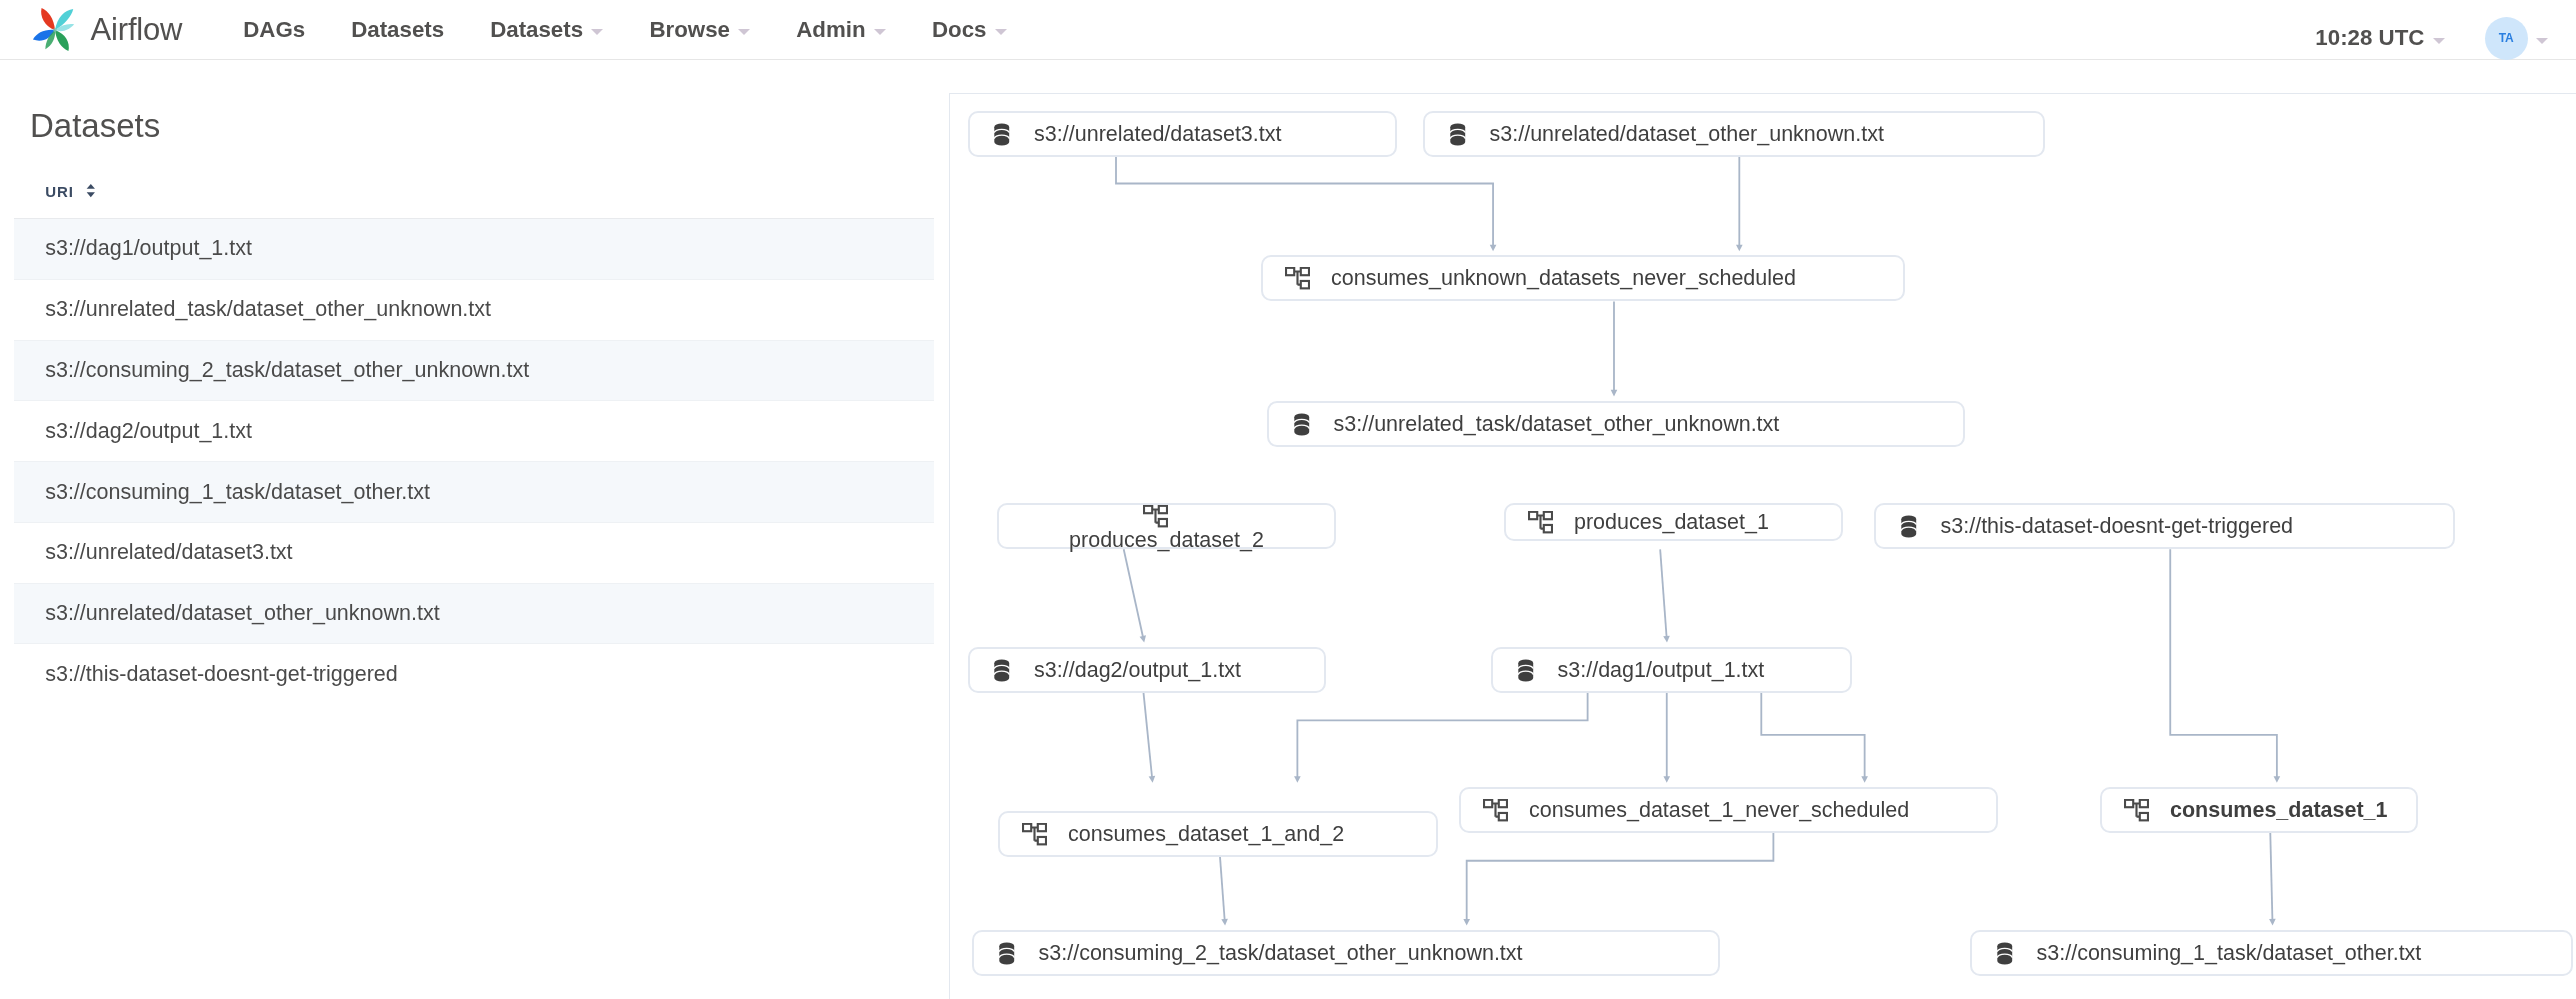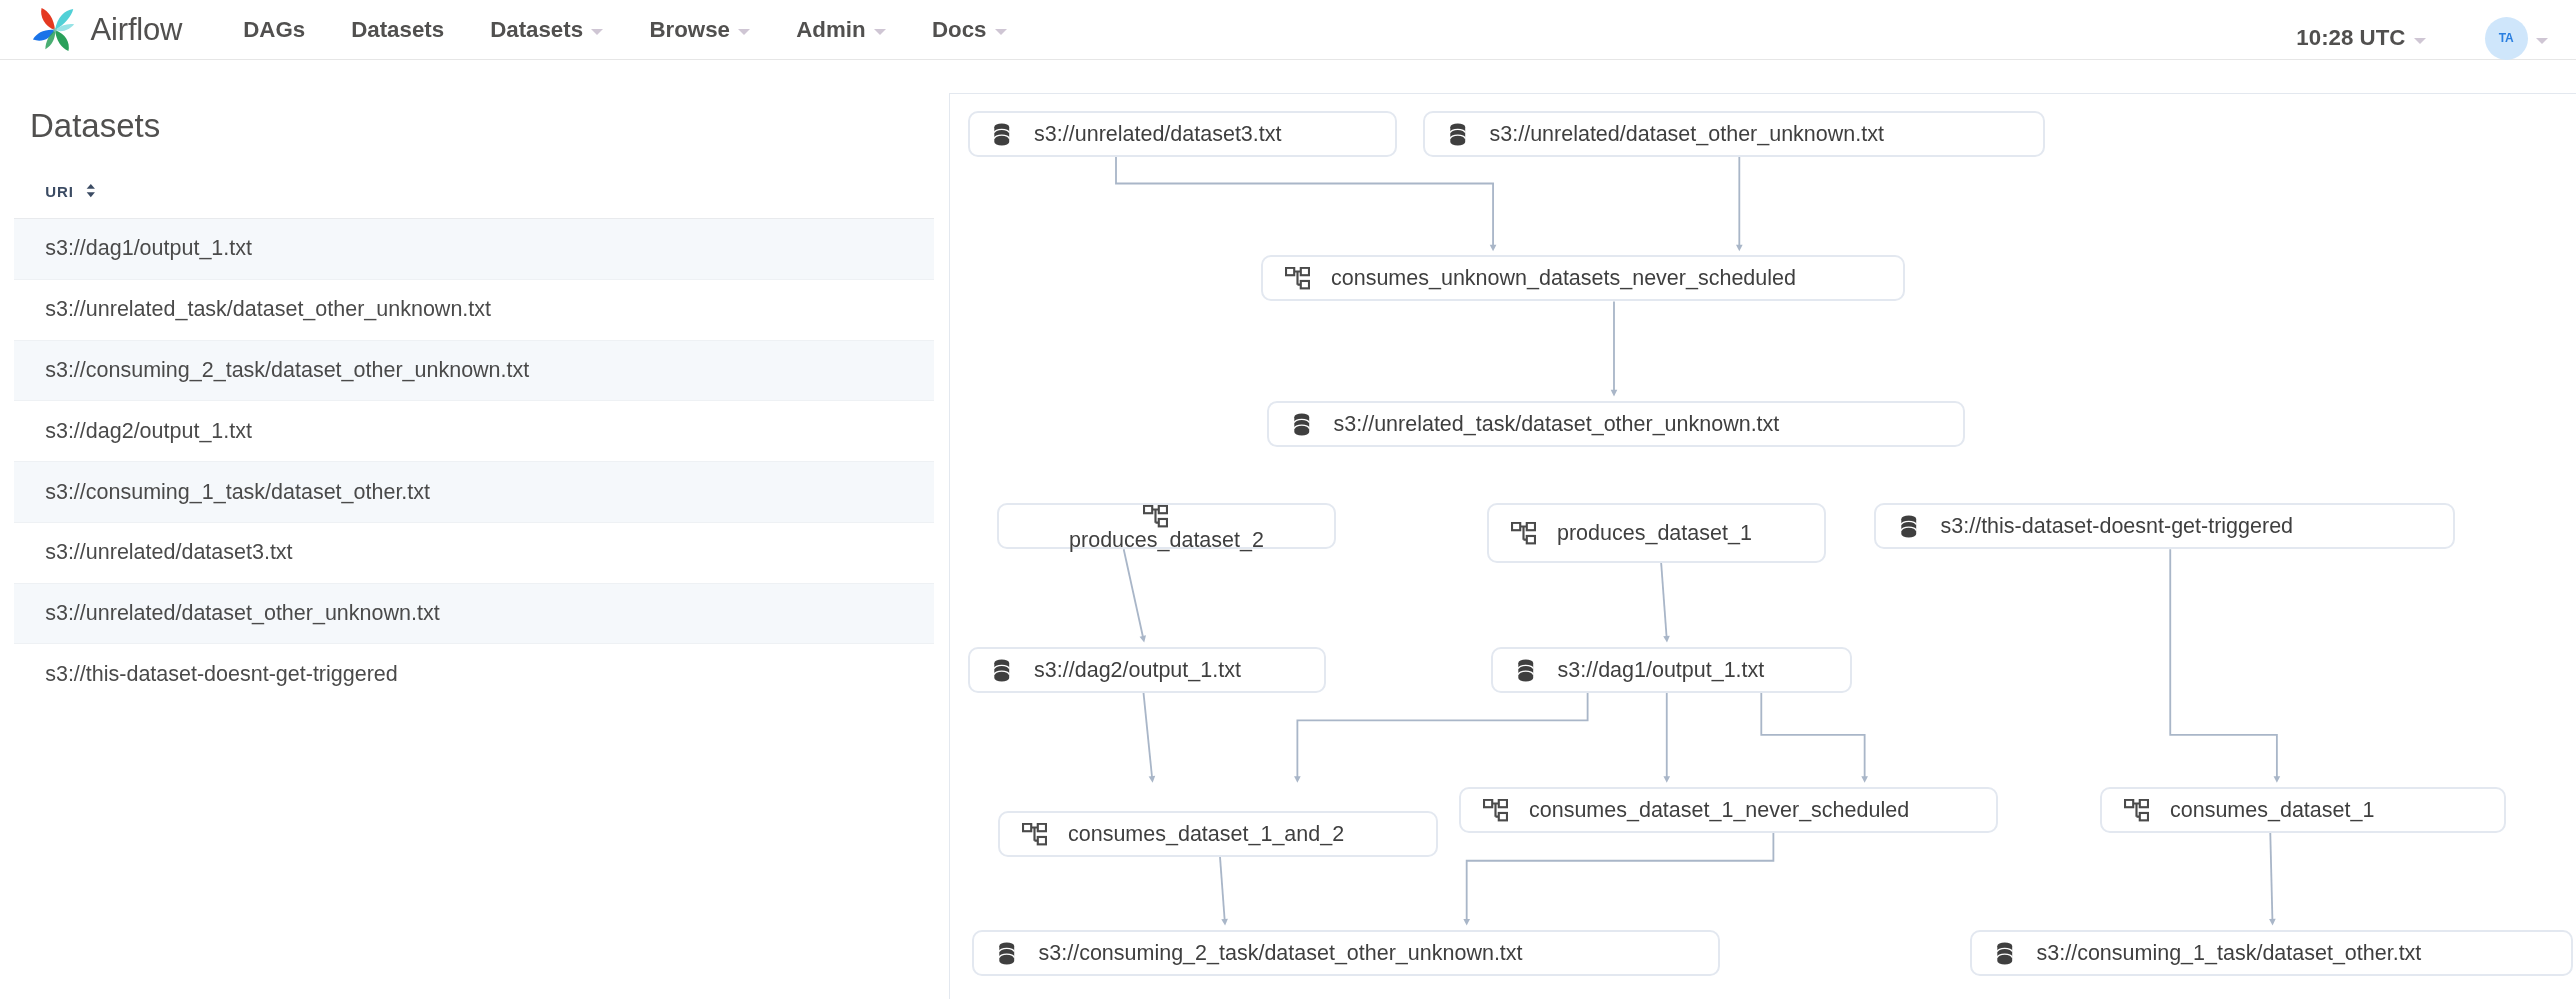--- a/index.html
+++ b/index.html
@@ -32,21 +32,21 @@
   }
   .caret {
     display: inline-block; width: 0; height: 0;
     border-left: 6.6px solid transparent;
     border-right: 6.6px solid transparent;
     border-top: 6.6px solid #cfc6d4;
     margin-left: 8.3px; margin-top: 5px;
   }
   .nav-right {
     position: absolute; right: 28px; top: 0; height: 76px;
-    display: flex; align-items: center; gap: 19px;
+    display: flex; align-items: center;
   }
   .clock {
     font-size: 22.3px; font-weight: bold; color: #51504f;
     display: flex; align-items: center;
   }
   .avatar-wrap { display: flex; align-items: center; margin-left: 40px; }
   .avatar {
     width: 43px; height: 43px; border-radius: 50%;
     background: #cfe6fb; color: #2a7fe0;
     font-size: 12px; font-weight: bold;
@@ -300,21 +300,21 @@
         <span class="n-ico">
           <svg width="25" height="23" viewBox="0 0 30 28">
             <rect x="1" y="1" width="10" height="9" fill="none" stroke="#4a4a4a" stroke-width="2.6"></rect>
             <rect x="19" y="1" width="10" height="9" fill="none" stroke="#4a4a4a" stroke-width="2.6"></rect>
             <rect x="19" y="17" width="10" height="9" fill="none" stroke="#4a4a4a" stroke-width="2.6"></rect>
             <path d="M11 5.5 h8 M15 5.5 v16 M15 21.5 h4" stroke="#4a4a4a" stroke-width="2.6" fill="none"></path>
           </svg>
         </span>
         <span class="n-label">produces_dataset_2</span>
       </div>
-      <div class="node" style="left: 537px; top: 409px; width: 339px; height: 60px;">
+      <div class="node" style="left: 554px; top: 409px; width: 339px; height: 38px;">
         <span class="n-ico">
           <svg width="25" height="23" viewBox="0 0 30 28">
             <rect x="1" y="1" width="10" height="9" fill="none" stroke="#4a4a4a" stroke-width="2.6"></rect>
             <rect x="19" y="1" width="10" height="9" fill="none" stroke="#4a4a4a" stroke-width="2.6"></rect>
             <rect x="19" y="17" width="10" height="9" fill="none" stroke="#4a4a4a" stroke-width="2.6"></rect>
             <path d="M11 5.5 h8 M15 5.5 v16 M15 21.5 h4" stroke="#4a4a4a" stroke-width="2.6" fill="none"></path>
           </svg>
         </span>
         <span class="n-label">produces_dataset_1</span>
       </div>
@@ -372,21 +372,21 @@
         <span class="n-ico">
           <svg width="25" height="23" viewBox="0 0 30 28">
             <rect x="1" y="1" width="10" height="9" fill="none" stroke="#4a4a4a" stroke-width="2.6"></rect>
             <rect x="19" y="1" width="10" height="9" fill="none" stroke="#4a4a4a" stroke-width="2.6"></rect>
             <rect x="19" y="17" width="10" height="9" fill="none" stroke="#4a4a4a" stroke-width="2.6"></rect>
             <path d="M11 5.5 h8 M15 5.5 v16 M15 21.5 h4" stroke="#4a4a4a" stroke-width="2.6" fill="none"></path>
           </svg>
         </span>
         <span class="n-label">consumes_dataset_1_never_scheduled</span>
       </div>
-      <div class="node" style="left: 1150px; top: 693px; width: 406px; height: 46px;">
+      <div class="node" style="left: 1150px; top: 693px; width: 318px; height: 46px; font-weight: bold;">
         <span class="n-ico">
           <svg width="25" height="23" viewBox="0 0 30 28">
             <rect x="1" y="1" width="10" height="9" fill="none" stroke="#4a4a4a" stroke-width="2.6"></rect>
             <rect x="19" y="1" width="10" height="9" fill="none" stroke="#4a4a4a" stroke-width="2.6"></rect>
             <rect x="19" y="17" width="10" height="9" fill="none" stroke="#4a4a4a" stroke-width="2.6"></rect>
             <path d="M11 5.5 h8 M15 5.5 v16 M15 21.5 h4" stroke="#4a4a4a" stroke-width="2.6" fill="none"></path>
           </svg>
         </span>
         <span class="n-label">consumes_dataset_1</span>
       </div>

